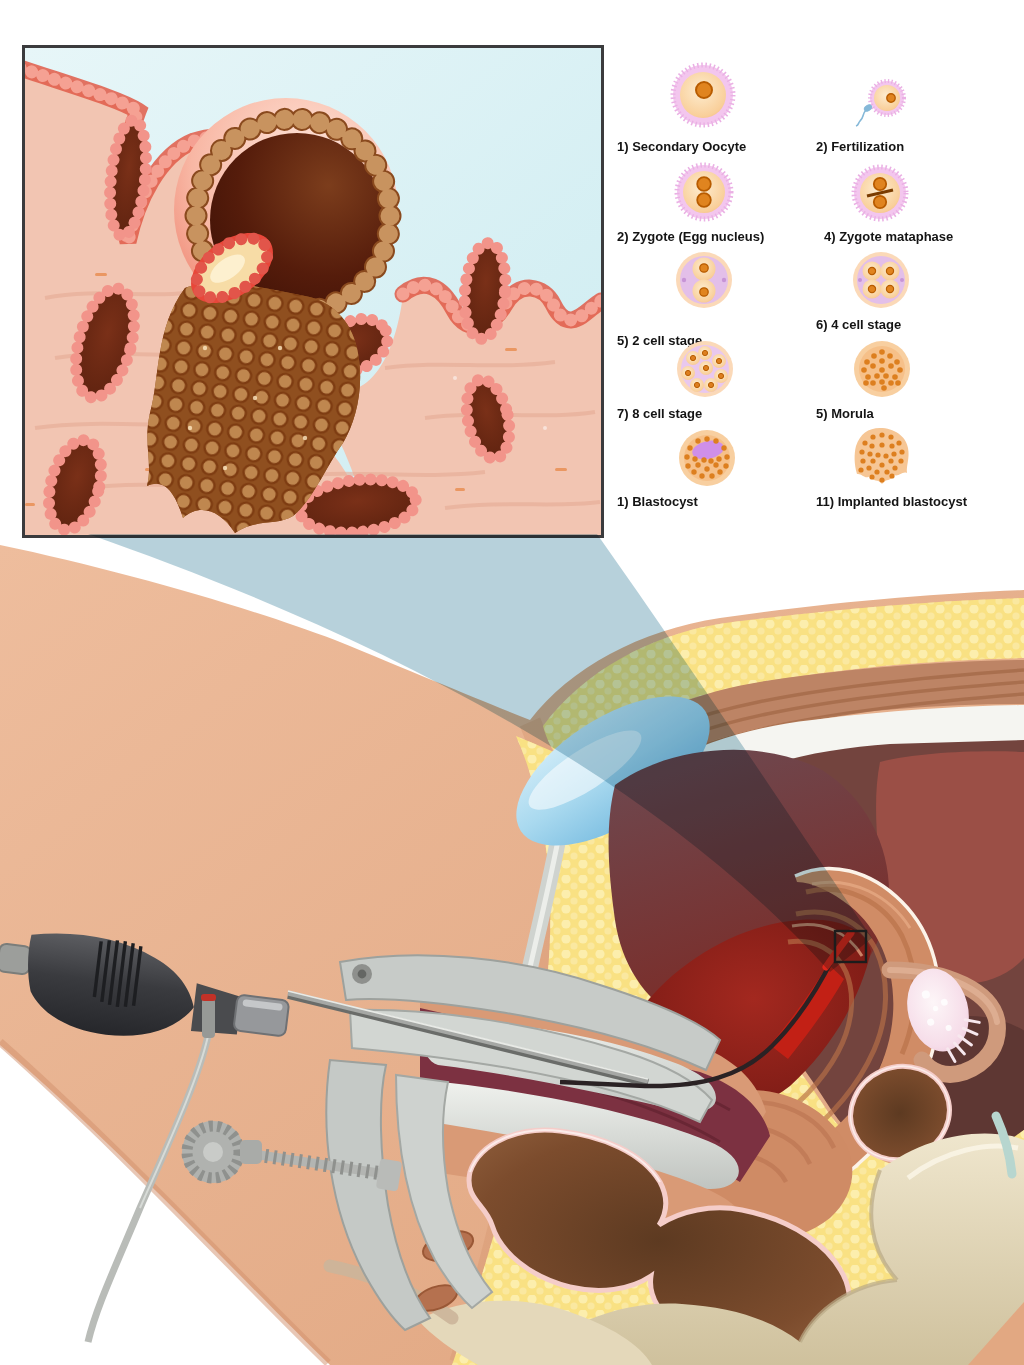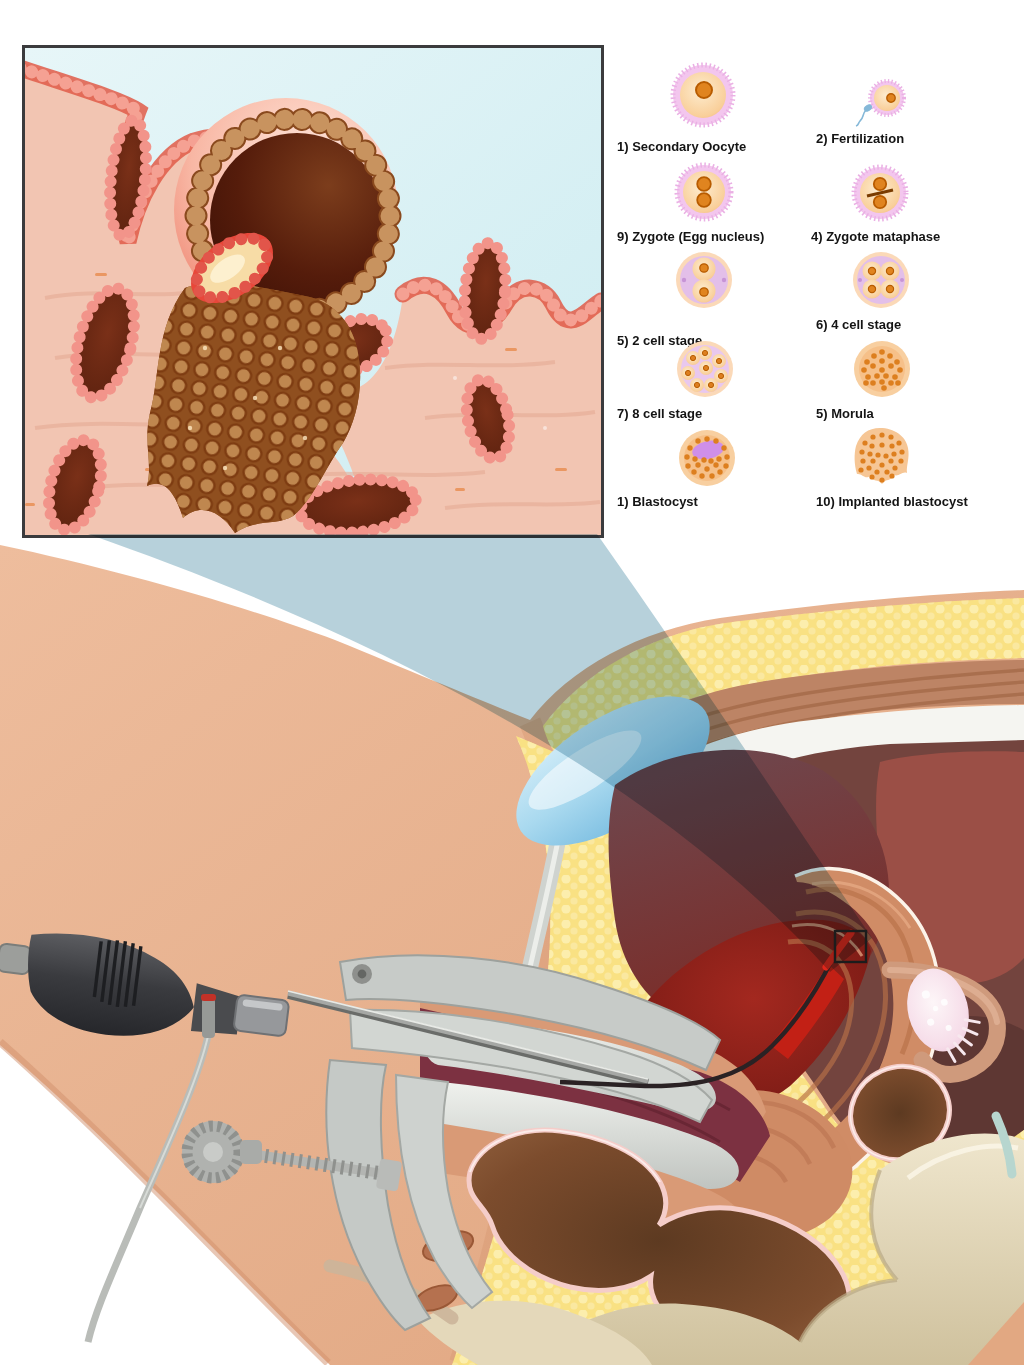--- a/index.html
+++ b/index.html
@@ -181,43 +181,43 @@
           <circle r="13" fill="url(#cyto)"></circle>
           <circle cx="4" cy="0" r="4.2" fill="#e0841f" stroke="#b85c00" stroke-width="1.4"></circle>
         </g>
         <g stroke="#85b8d8" fill="#85b8d8">
           <ellipse cx="-12" cy="7" rx="4" ry="2.6" transform="rotate(-35 -12 7)"></ellipse>
           <path d="M-14,9 C-18,13 -16,17 -20,20 C-22,22 -21,24 -24,25" fill="none" stroke-width="1.6"></path>
         </g>
       </svg>
     </div>
     <div class="stage-label" style="left:17px;top:92px">1)  Secondary Oocyte</div>
-    <div class="stage-label" style="left:216px;top:84px">2)  Fertilization</div>
+    <div class="stage-label" style="left:216px;top:92px">2)  Fertilization</div>
 
     <div class="abs" style="left:73px;top:116px">
       <svg width="62" height="62" viewBox="-31 -31 62 62">
         <circle r="27" fill="#f3c6ee"></circle>
           <circle r="27" fill="none" stroke="#eab0e4" stroke-width="5" stroke-dasharray="1.5 2.6"></circle>
         <circle r="21" fill="url(#cyto)"></circle>
         <circle cy="-8" r="6.8" fill="#e0841f" stroke="#b85c00" stroke-width="1.8"></circle>
         <circle cy="8" r="6.8" fill="#e0841f" stroke="#b85c00" stroke-width="1.8"></circle>
       </svg>
     </div>
     <div class="abs" style="left:250px;top:118px">
       <svg width="60" height="60" viewBox="-30 -30 60 60">
         <circle r="26" fill="#f3c6ee"></circle>
           <circle r="26" fill="none" stroke="#eab0e4" stroke-width="5" stroke-dasharray="1.5 2.6"></circle>
         <circle r="20" fill="url(#cyto)"></circle>
         <circle cy="-9" r="6.2" fill="#e0841f" stroke="#b85c00" stroke-width="1.8"></circle>
         <circle cy="9" r="6.2" fill="#e0841f" stroke="#b85c00" stroke-width="1.8"></circle>
         <line x1="-13" y1="3" x2="13" y2="-3" stroke="#7a3c00" stroke-width="3"></line>
       </svg>
     </div>
-    <div class="stage-label" style="left:17px;top:182px">9)  Zygote (Egg nucleus)</div>
-    <div class="stage-label" style="left:211px;top:182px">4)  Zygote mataphase</div>
+    <div class="stage-label" style="left:17px;top:182px">2)  Zygote (Egg nucleus)</div>
+    <div class="stage-label" style="left:224px;top:182px">4)  Zygote mataphase</div>
 
     <div class="abs" style="left:74px;top:205px">
       <svg width="60" height="60" viewBox="-30 -30 60 60">
         <circle r="28" fill="#fbd9b8"></circle>
           <circle r="24" fill="#e3bfe9"></circle>
         <circle cy="-11" r="11.5" fill="url(#cyto)"></circle>
           <circle cy="11" r="11.5" fill="url(#cyto)"></circle>
         <circle cy="-12" r="4.2" fill="#e0841f" stroke="#b85c00" stroke-width="1.3"></circle>
         <circle cy="12" r="4.2" fill="#e0841f" stroke="#b85c00" stroke-width="1.3"></circle>
         <circle cx="-20" cy="0" r="2.2" fill="#c794d6"></circle>
@@ -359,21 +359,21 @@
           <circle cx="10" cy="-10" r="2.6"></circle>
             <circle cx="-10" cy="-10" r="2.6"></circle>
             <circle cx="0" cy="24" r="2.6"></circle>
           <circle cx="-10" cy="21" r="2.6"></circle>
             <circle cx="10" cy="20" r="2.6"></circle>
             <circle cx="-21" cy="14" r="2.6"></circle>
         </g>
       </svg>
     </div>
     <div class="stage-label" style="left:17px;top:447px">1)  Blastocyst</div>
-    <div class="stage-label" style="left:216px;top:447px">10) Implanted blastocyst</div>
+    <div class="stage-label" style="left:216px;top:447px">11) Implanted blastocyst</div>
   </div>
 
   <svg class="abs" style="left:0;top:530px" width="1024" height="835" viewBox="0 0 1024 835">
     <defs>
       <linearGradient id="skinG" x1="0" y1="0" x2="1" y2="1">
         <stop offset="0" stop-color="#eebd9d"></stop>
           <stop offset="1" stop-color="#dfa47e"></stop>
       </linearGradient>
       <pattern id="fatdots" width="17" height="15" patternUnits="userSpaceOnUse">
         <circle cx="5" cy="4" r="4.6" fill="#fdf0b4" opacity="0.85"></circle>

